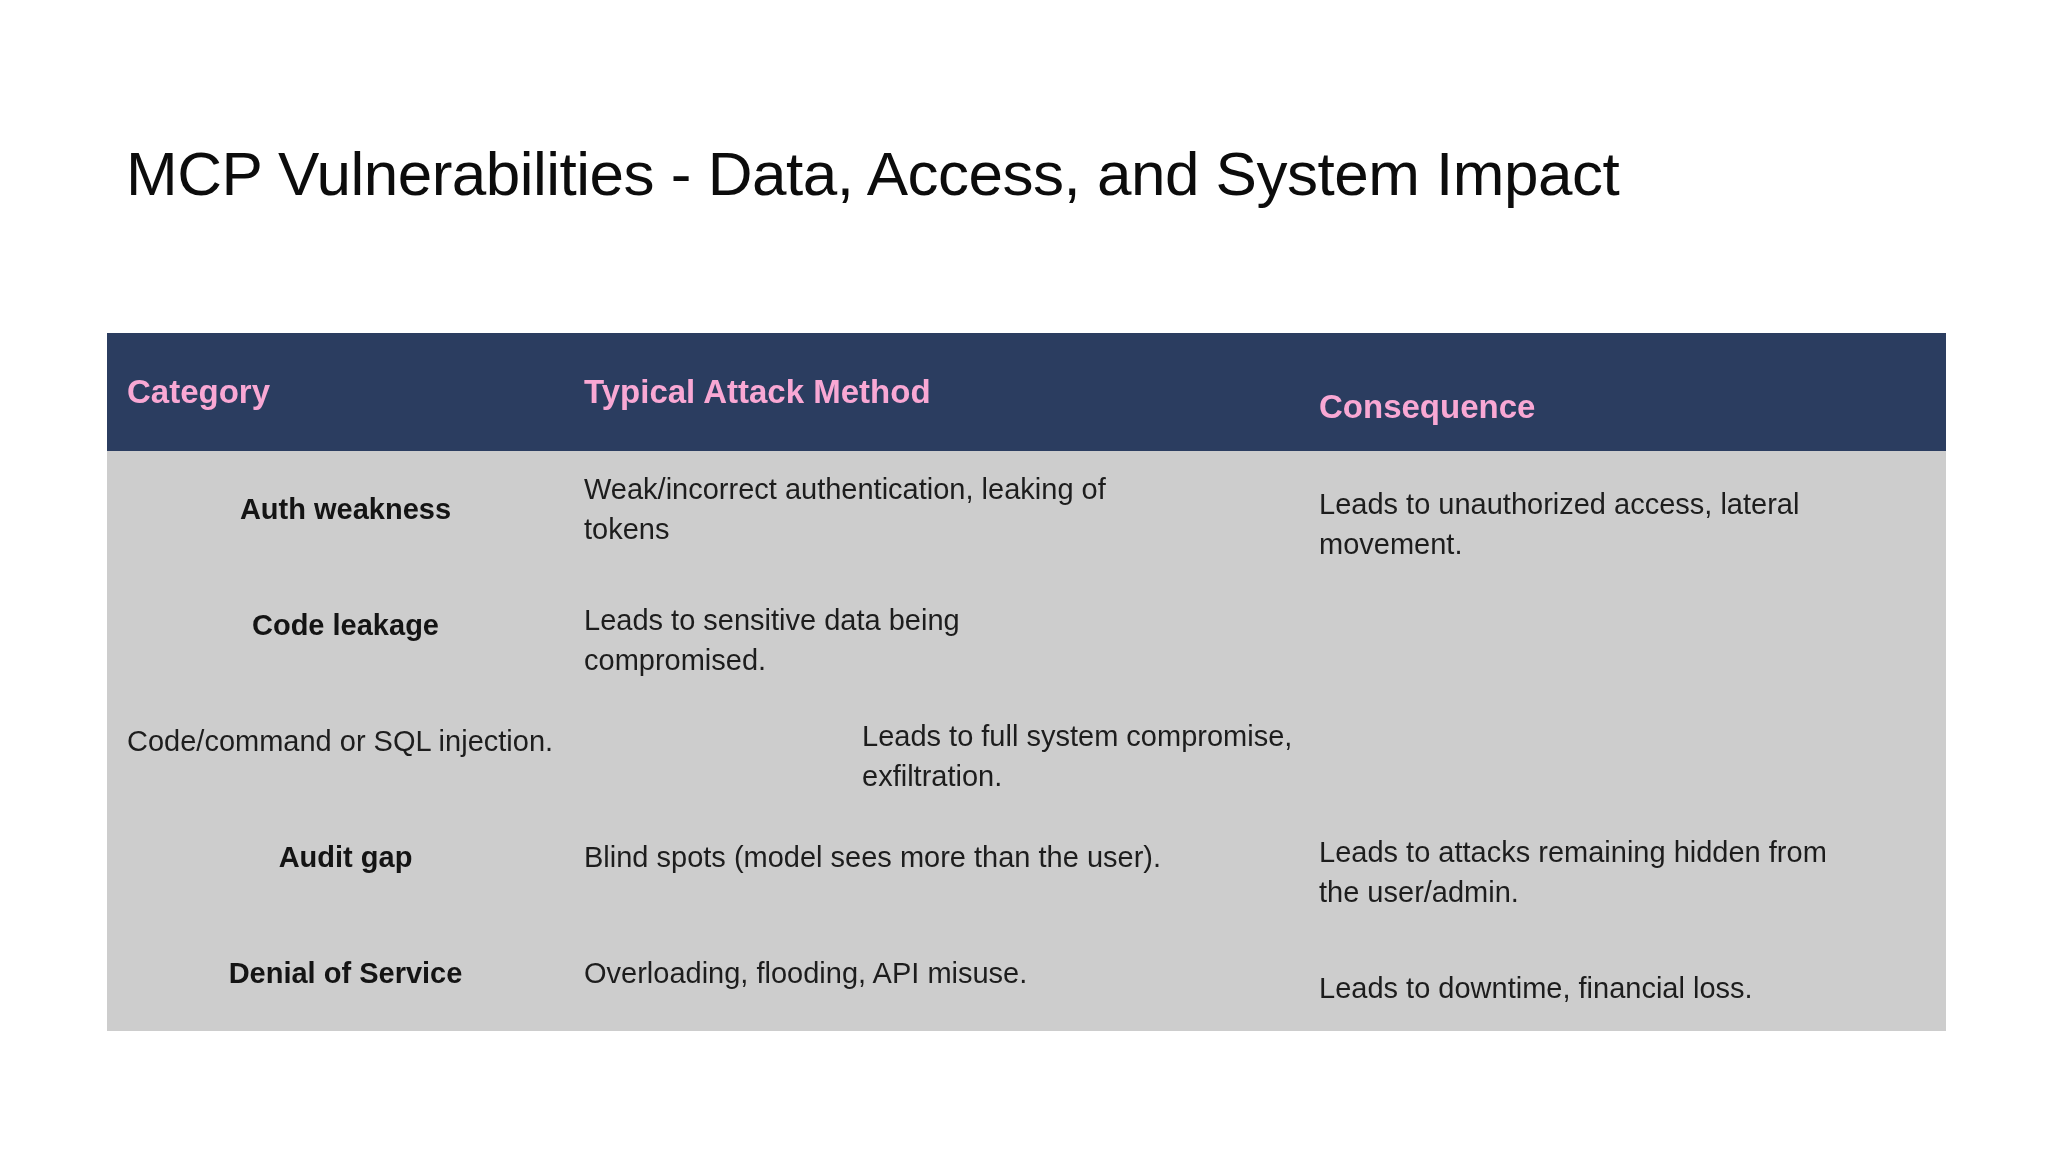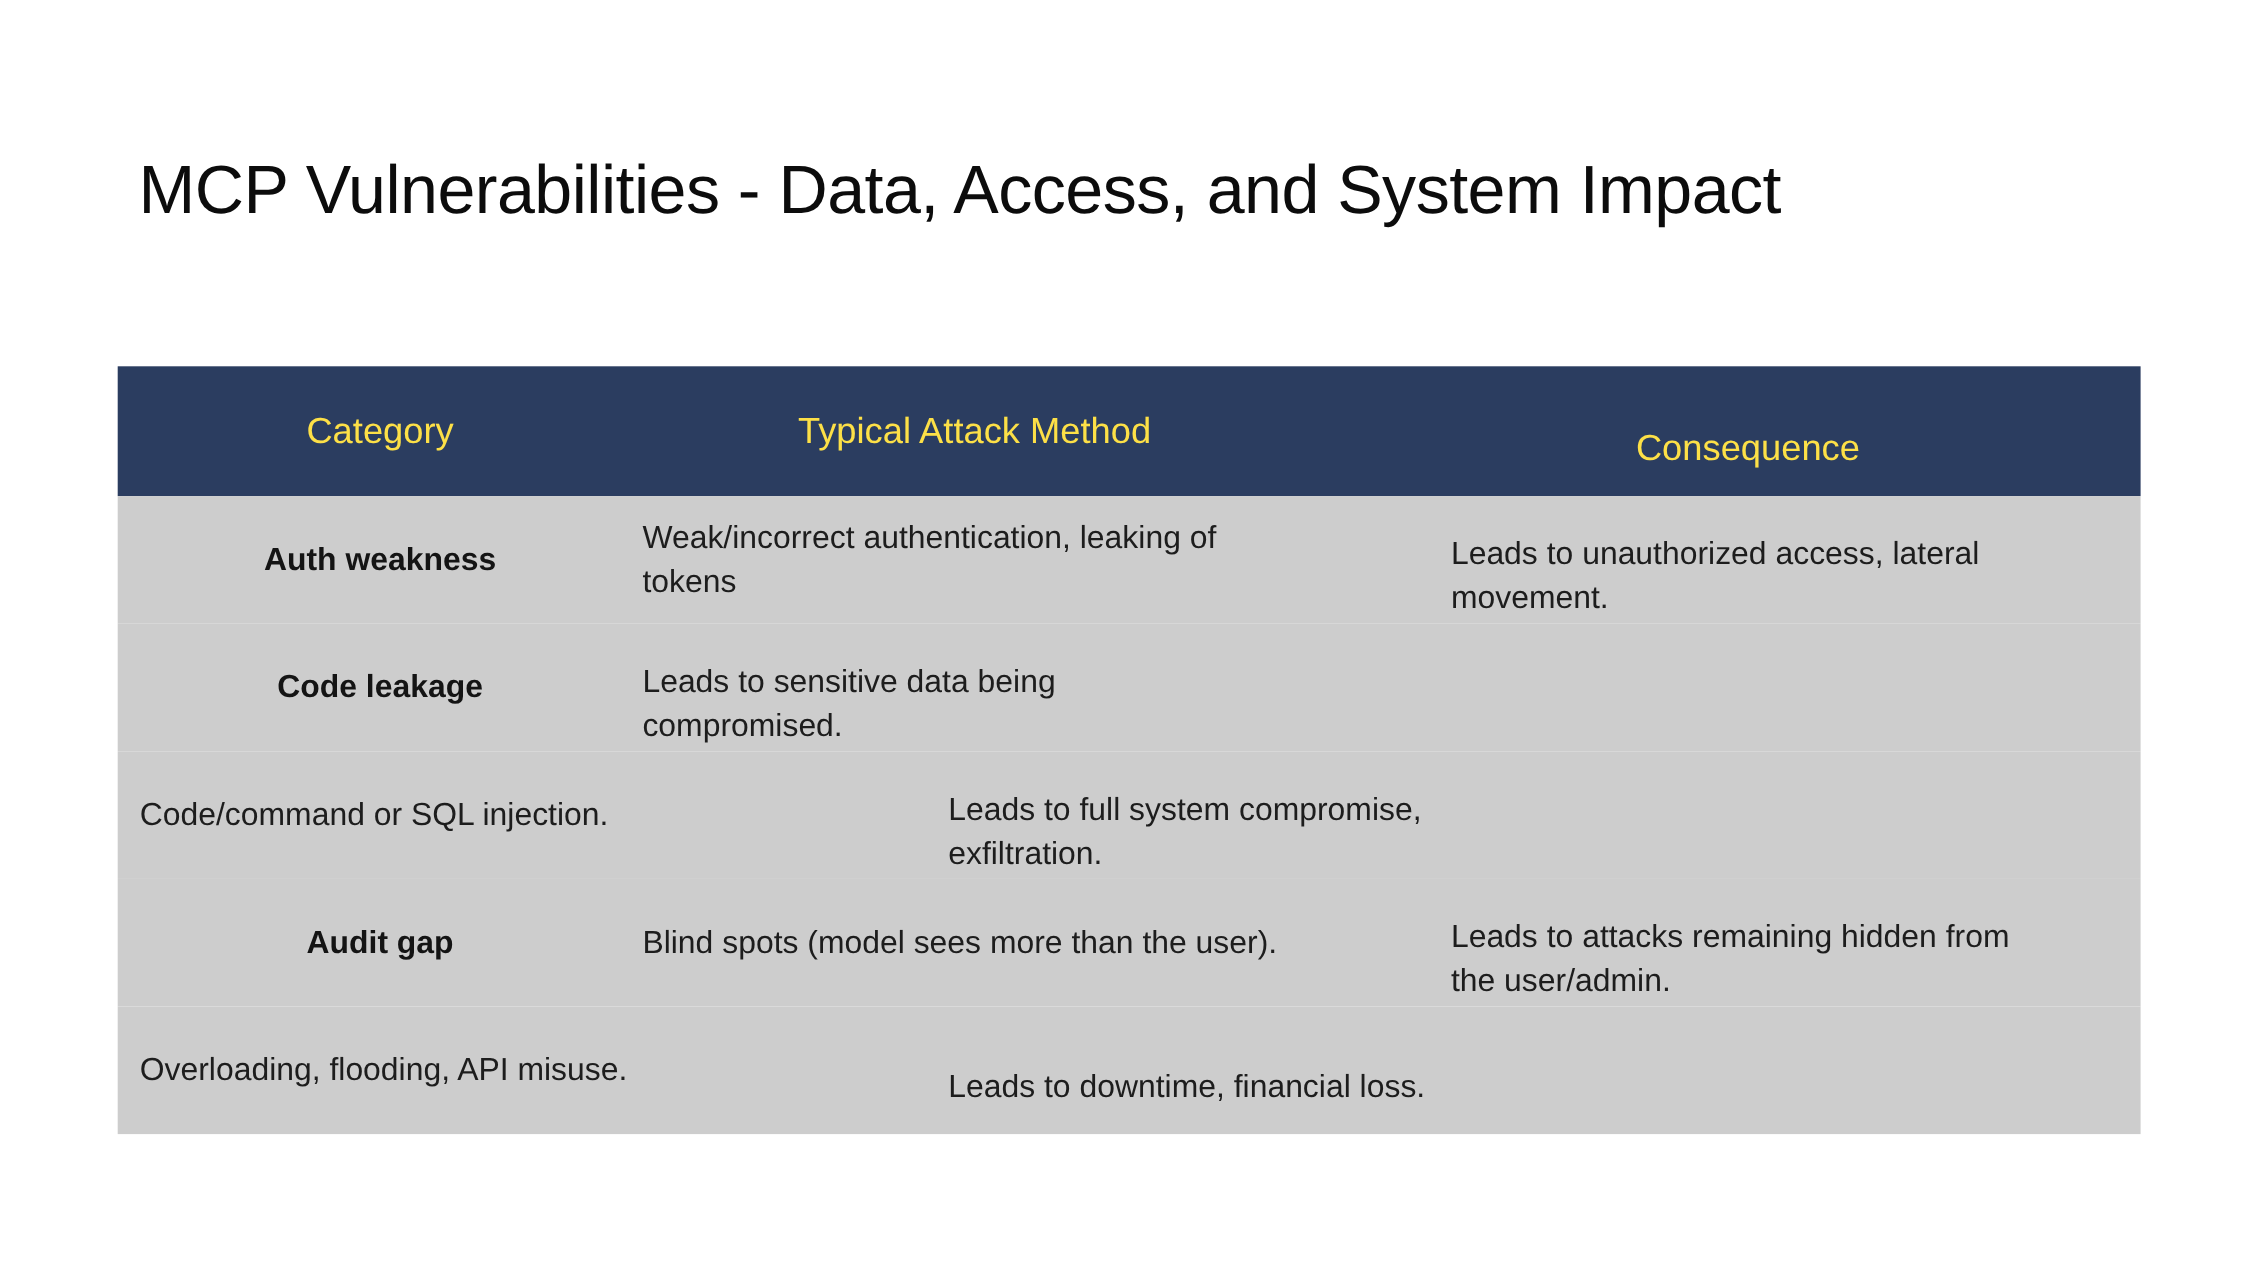--- a/index.html
+++ b/index.html
@@ -43,25 +43,24 @@
     align-items: center;
   }
   .cell {
     box-sizing: border-box;
     padding-left: 20px;
   }
   .c1 { width: 457px; }
   .c2 { width: 735px; padding-right: 111px; }
   .c3 { width: 647px; padding-right: 87px; margin-top: 30px; }
   .header-row .cell {
-    color: #fde047;
-    font-weight: normal;
+    color: #f9a8d4;
+    font-weight: bold;
     font-size: 33px;
     line-height: 40px;
-    text-align: center;
   }
   .body-row .cell {
     font-size: 29px;
     line-height: 40px;
     color: #1d1d1d;
   }
   .body-row .c1 {
     font-weight: bold;
     color: #141414;
     text-align: center;
@@ -96,17 +95,18 @@
     <div class="cell c3">Leads to full system compromise, exfiltration.</div>
   </div>
 
   <div class="body-row">
     <div class="cell c1">Audit gap</div>
     <div class="cell c2">Blind spots (model sees more than the user).</div>
     <div class="cell c3">Leads to attacks remaining hidden from the user/admin.</div>
   </div>
 
   <div class="body-row">
+    <div class="cell c1">Denial of Service</div>
     <div class="cell c2">Overloading, flooding, API misuse.</div>
     <div class="cell c3">Leads to downtime, financial loss.</div>
   </div>
 
 </div>
 
 </body></html>

